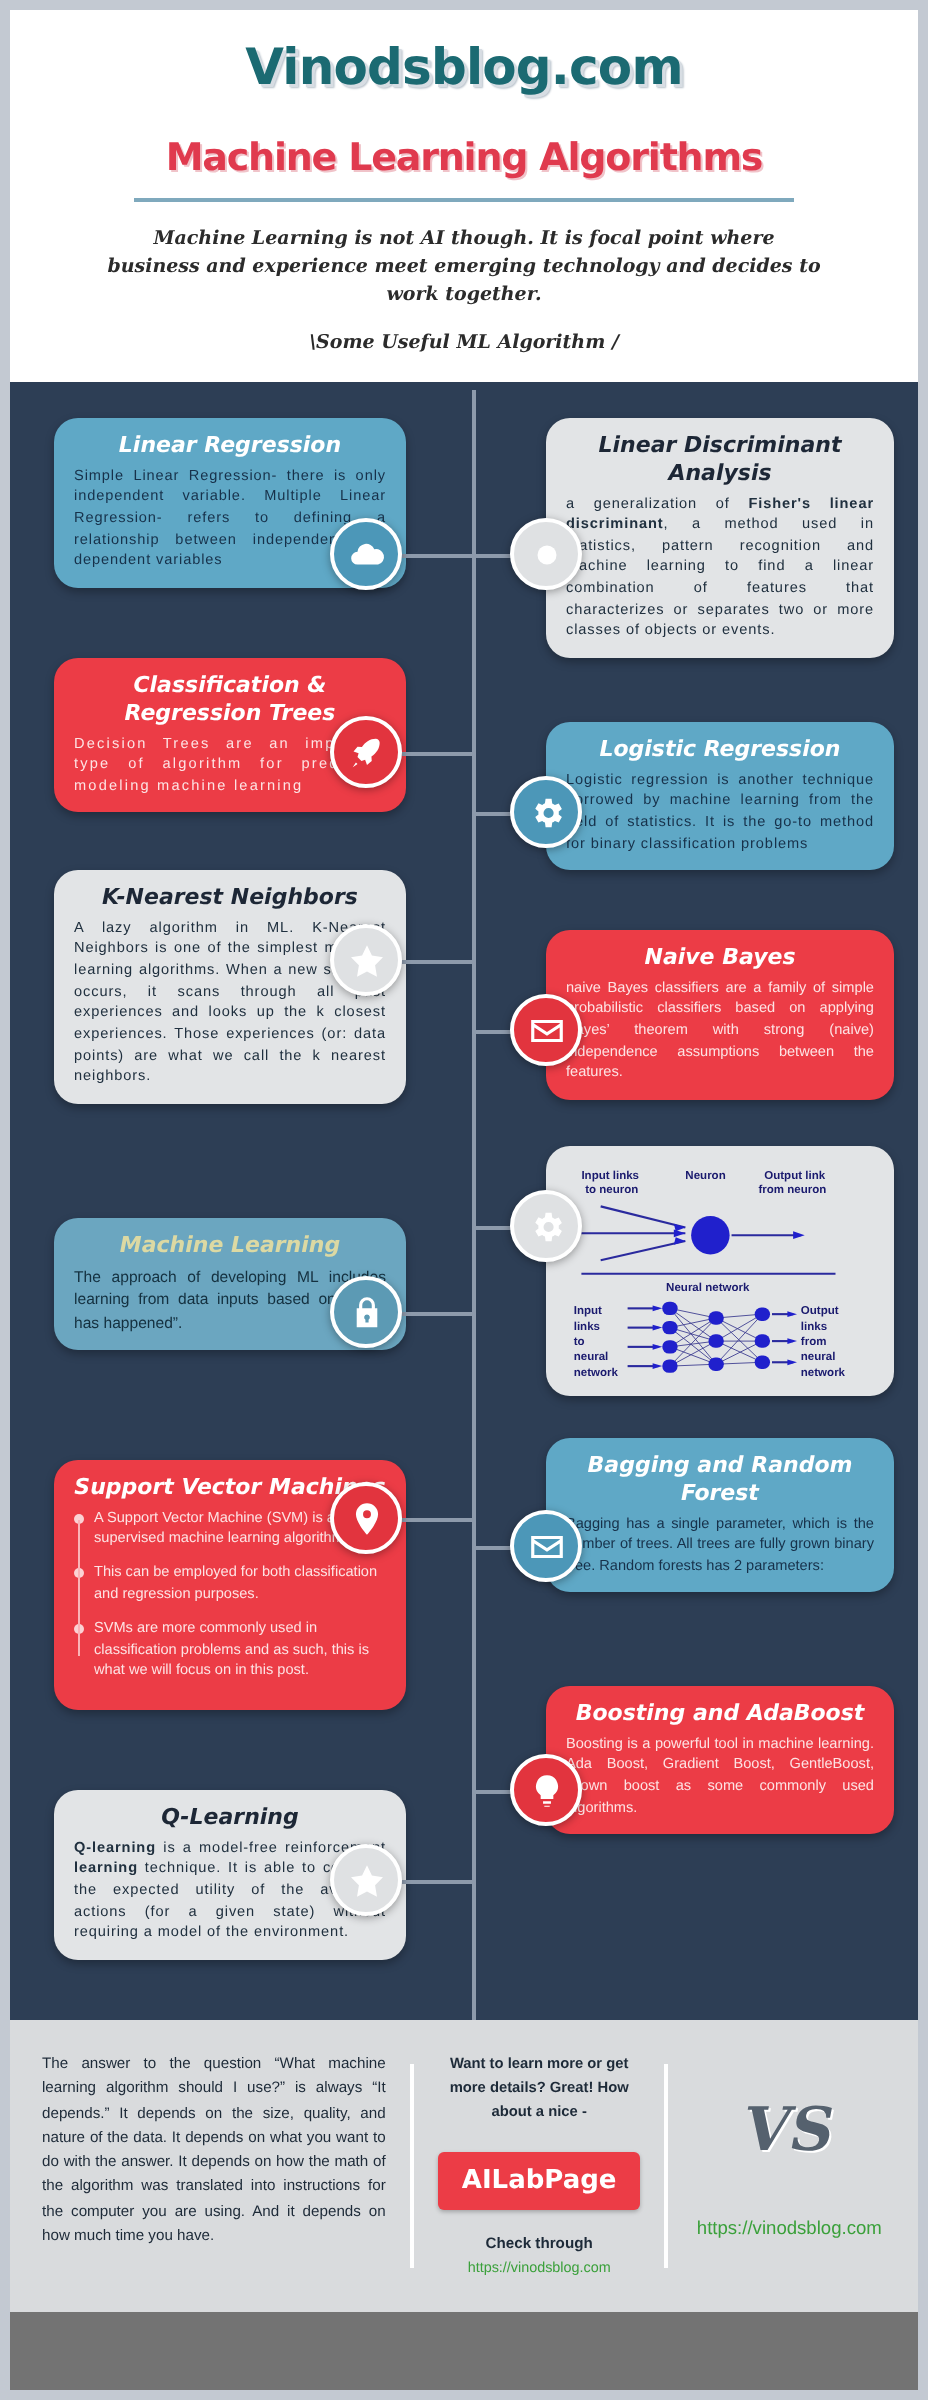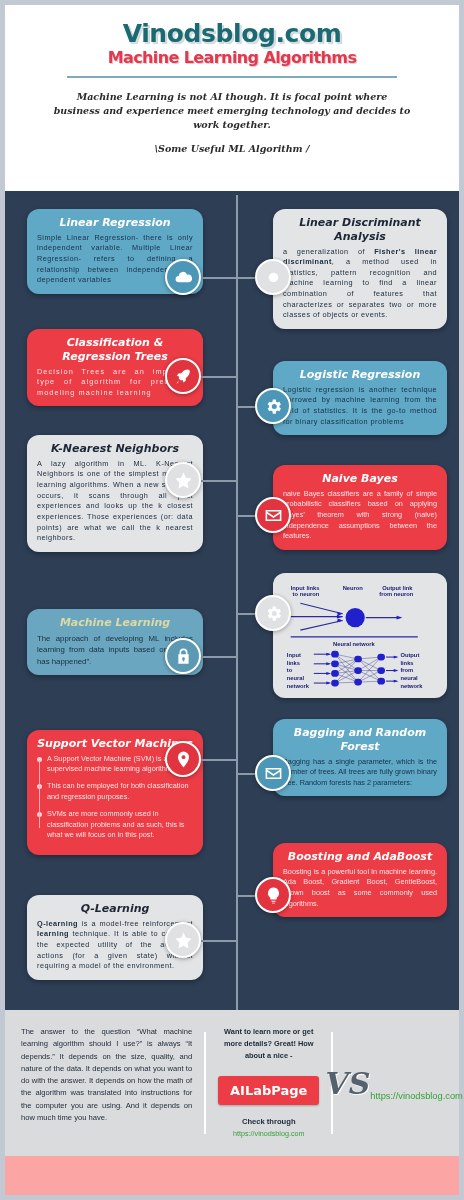--- a/index.html
+++ b/index.html
@@ -5,21 +5,21 @@
   * { box-sizing: border-box; margin: 0; padding: 0; }
   html, body {
     width: 464px; height: 1200px;
     font-family: "Liberation Sans", sans-serif;
     background: #c9cdd4;
     overflow: hidden;
   }
   #infographic {
     position: relative;
     width: 464px; height: 1200px;
-    background: #fca5a5;
+    background: #737373;
     border: 5px solid #c3c9d2;
   }
 
   
   .header {
     position: relative;
     background: #ffffff;
     padding: 8px 10px 6px 10px;
     height: 190px;
     border-bottom: 4px solid #2c3e56;
@@ -30,24 +30,25 @@
     font-size: 25px;
     font-weight: bold;
     color: #1b6a72;
     letter-spacing: -0.4px;
     text-shadow: 1.5px 1.5px 0 #d7dde3, 2px 2px 1px #b9c2cb;
     margin-top: 6px;
   }
   .main-title {
     text-align: center;
     font-family: "DejaVu Sans", sans-serif;
-    font-size: 16px;
+    font-size: 19px;
     font-weight: bold;
     color: #e03a4e;
     letter-spacing: -0.6px;
+    margin-top: 20px;
     text-shadow: 1px 1px 0 #f0c3c9;
   }
   .title-rule {
     width: 330px; height: 2px;
     background: #7fa9bd;
     margin: 9px auto 0 auto;
   }
   .subtitle {
     font-family: "DejaVu Serif", serif;
     font-style: italic;
@@ -204,21 +205,21 @@
   .f-col2 .check {
     font-size: 7.6px; font-weight: bold; color: #1d2a38;
     margin-top: 12px;
   }
   .f-col2 .link-sm {
     font-size: 7.2px; color: #3aa03a; text-decoration: none;
     display: block; margin-top: 3px;
   }
   .f-col3 {
     width: 26%; padding-left: 12px;
-    display: flex; flex-direction: row;
+    display: flex; flex-direction: column;
     align-items: center; justify-content: center;
   }
   .vs {
     font-family: "DejaVu Serif", serif;
     font-size: 30px; font-style: italic; font-weight: bold;
     color: #55616e;
     text-shadow: 1px 1px 0 #ffffff;
   }
   .f-col3 .link-lg {
     font-size: 9.3px; color: #3aa03a; text-decoration: none;

